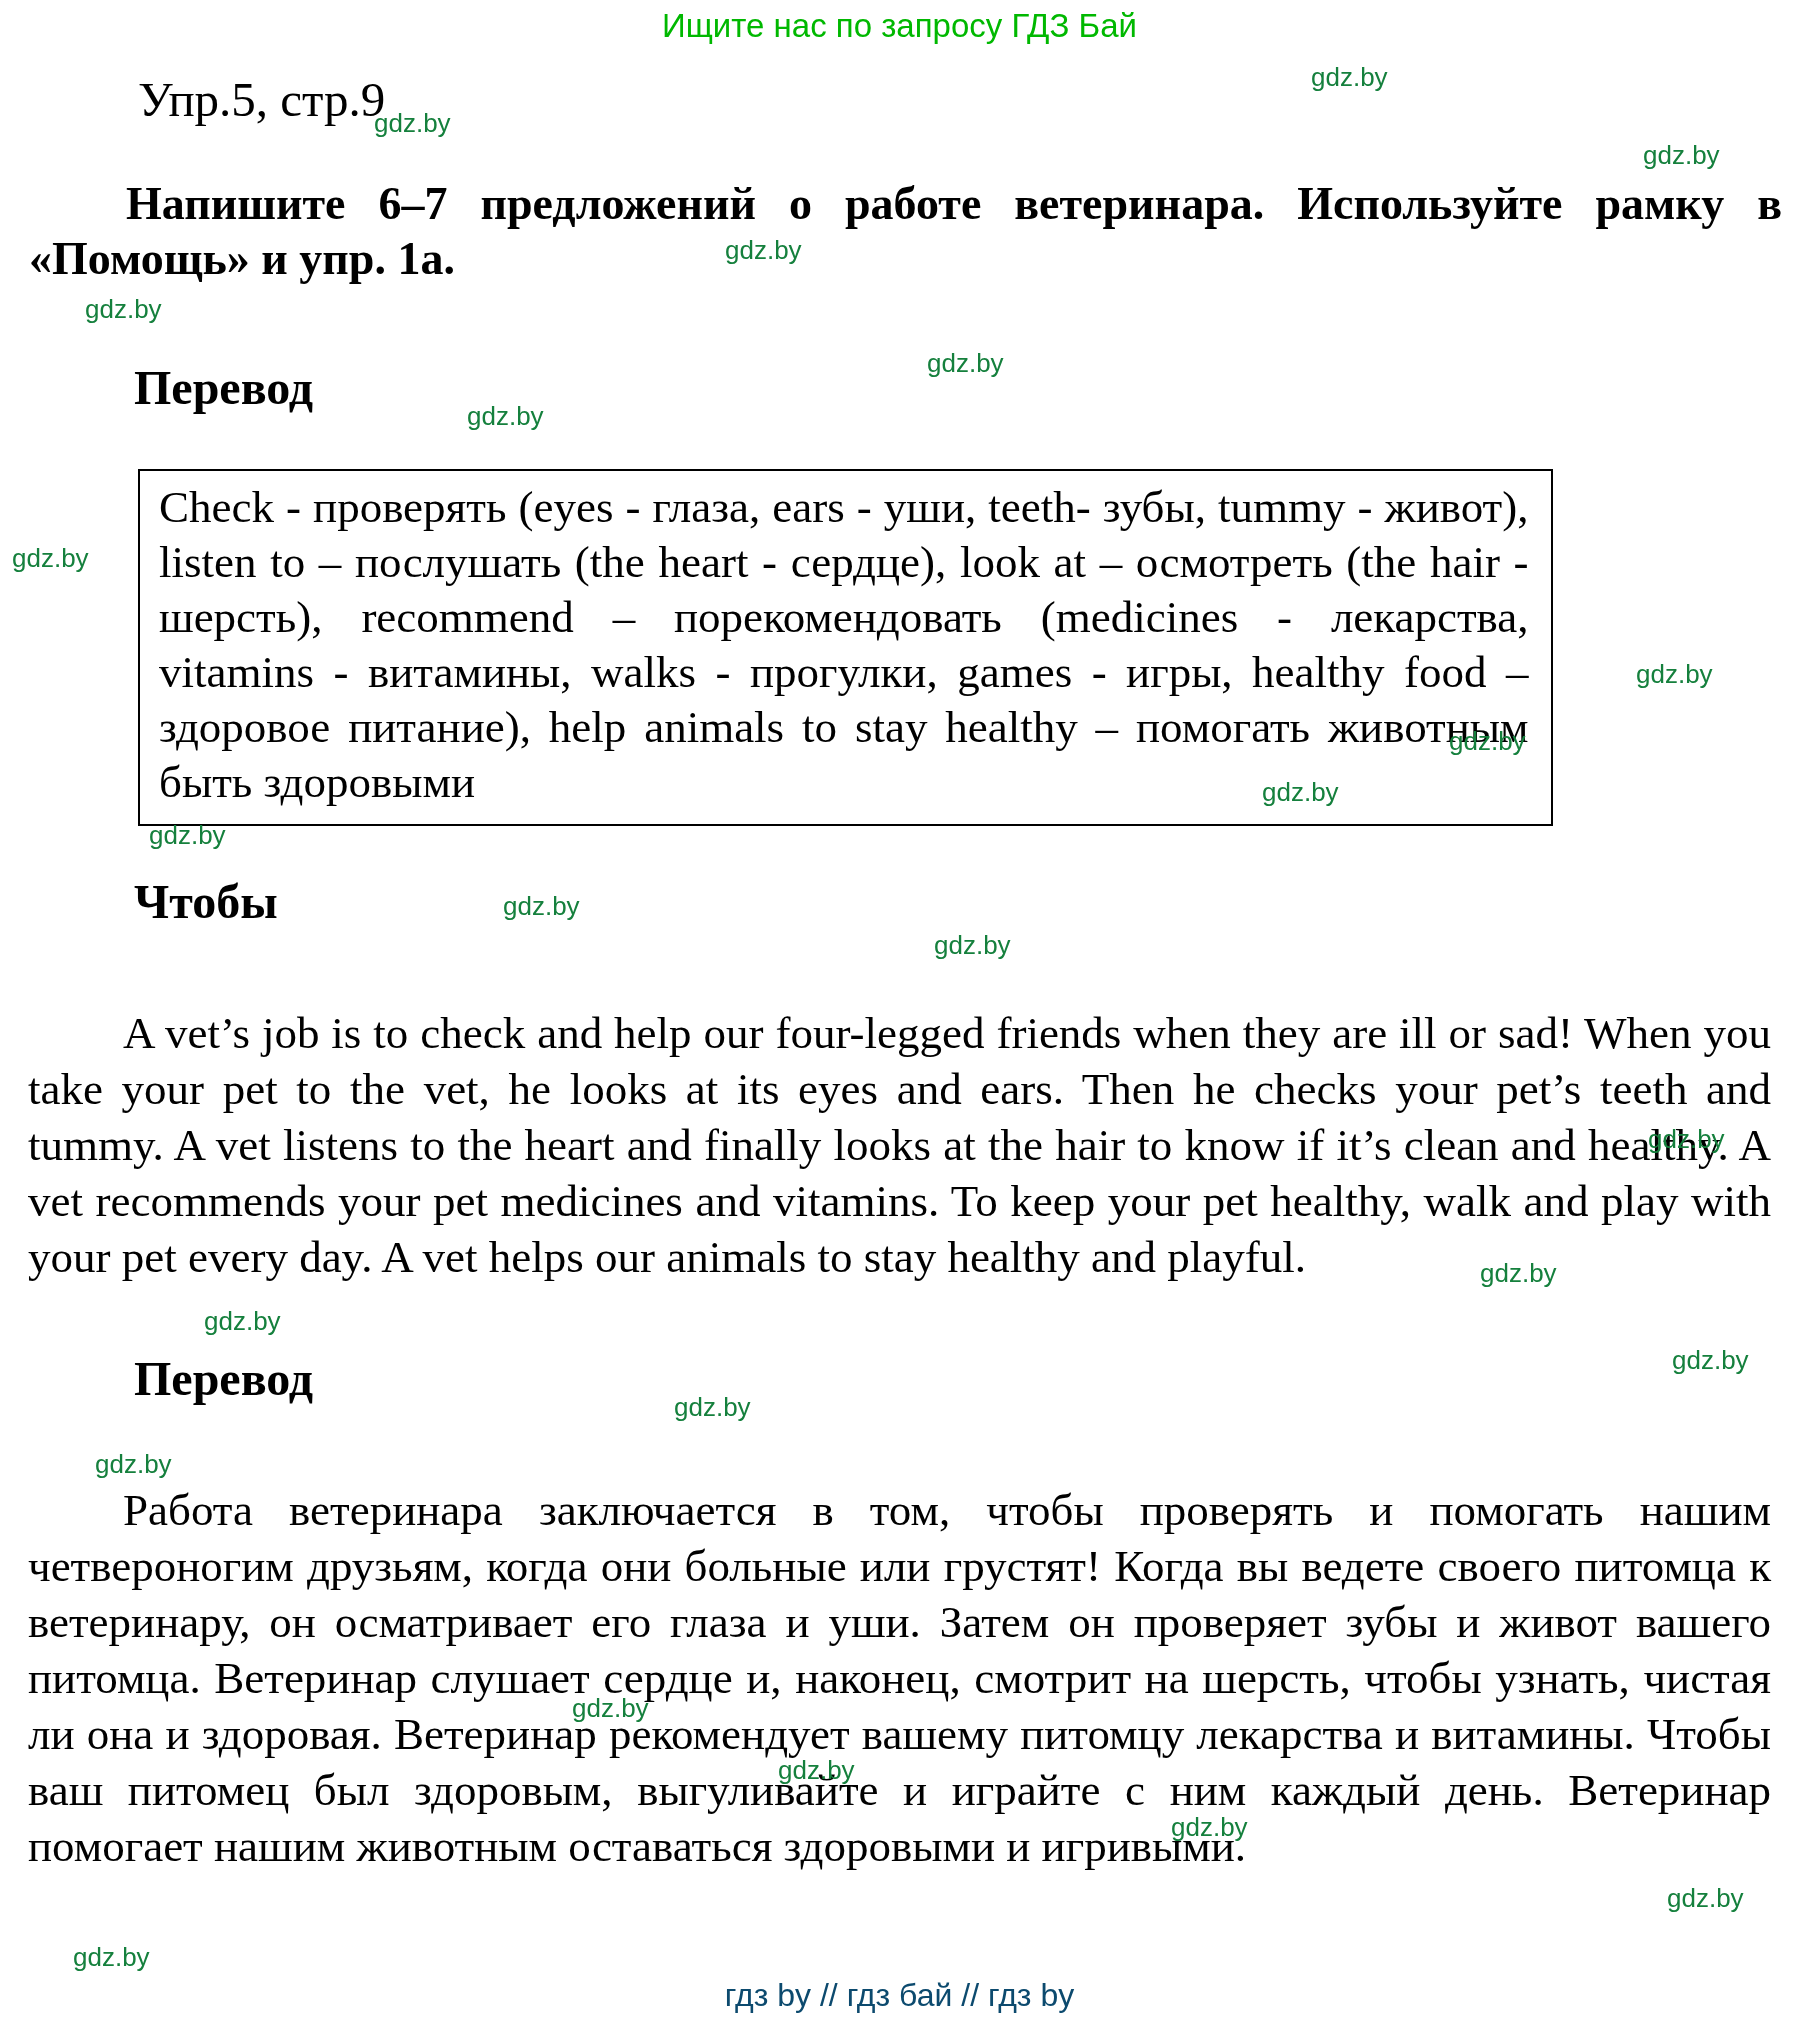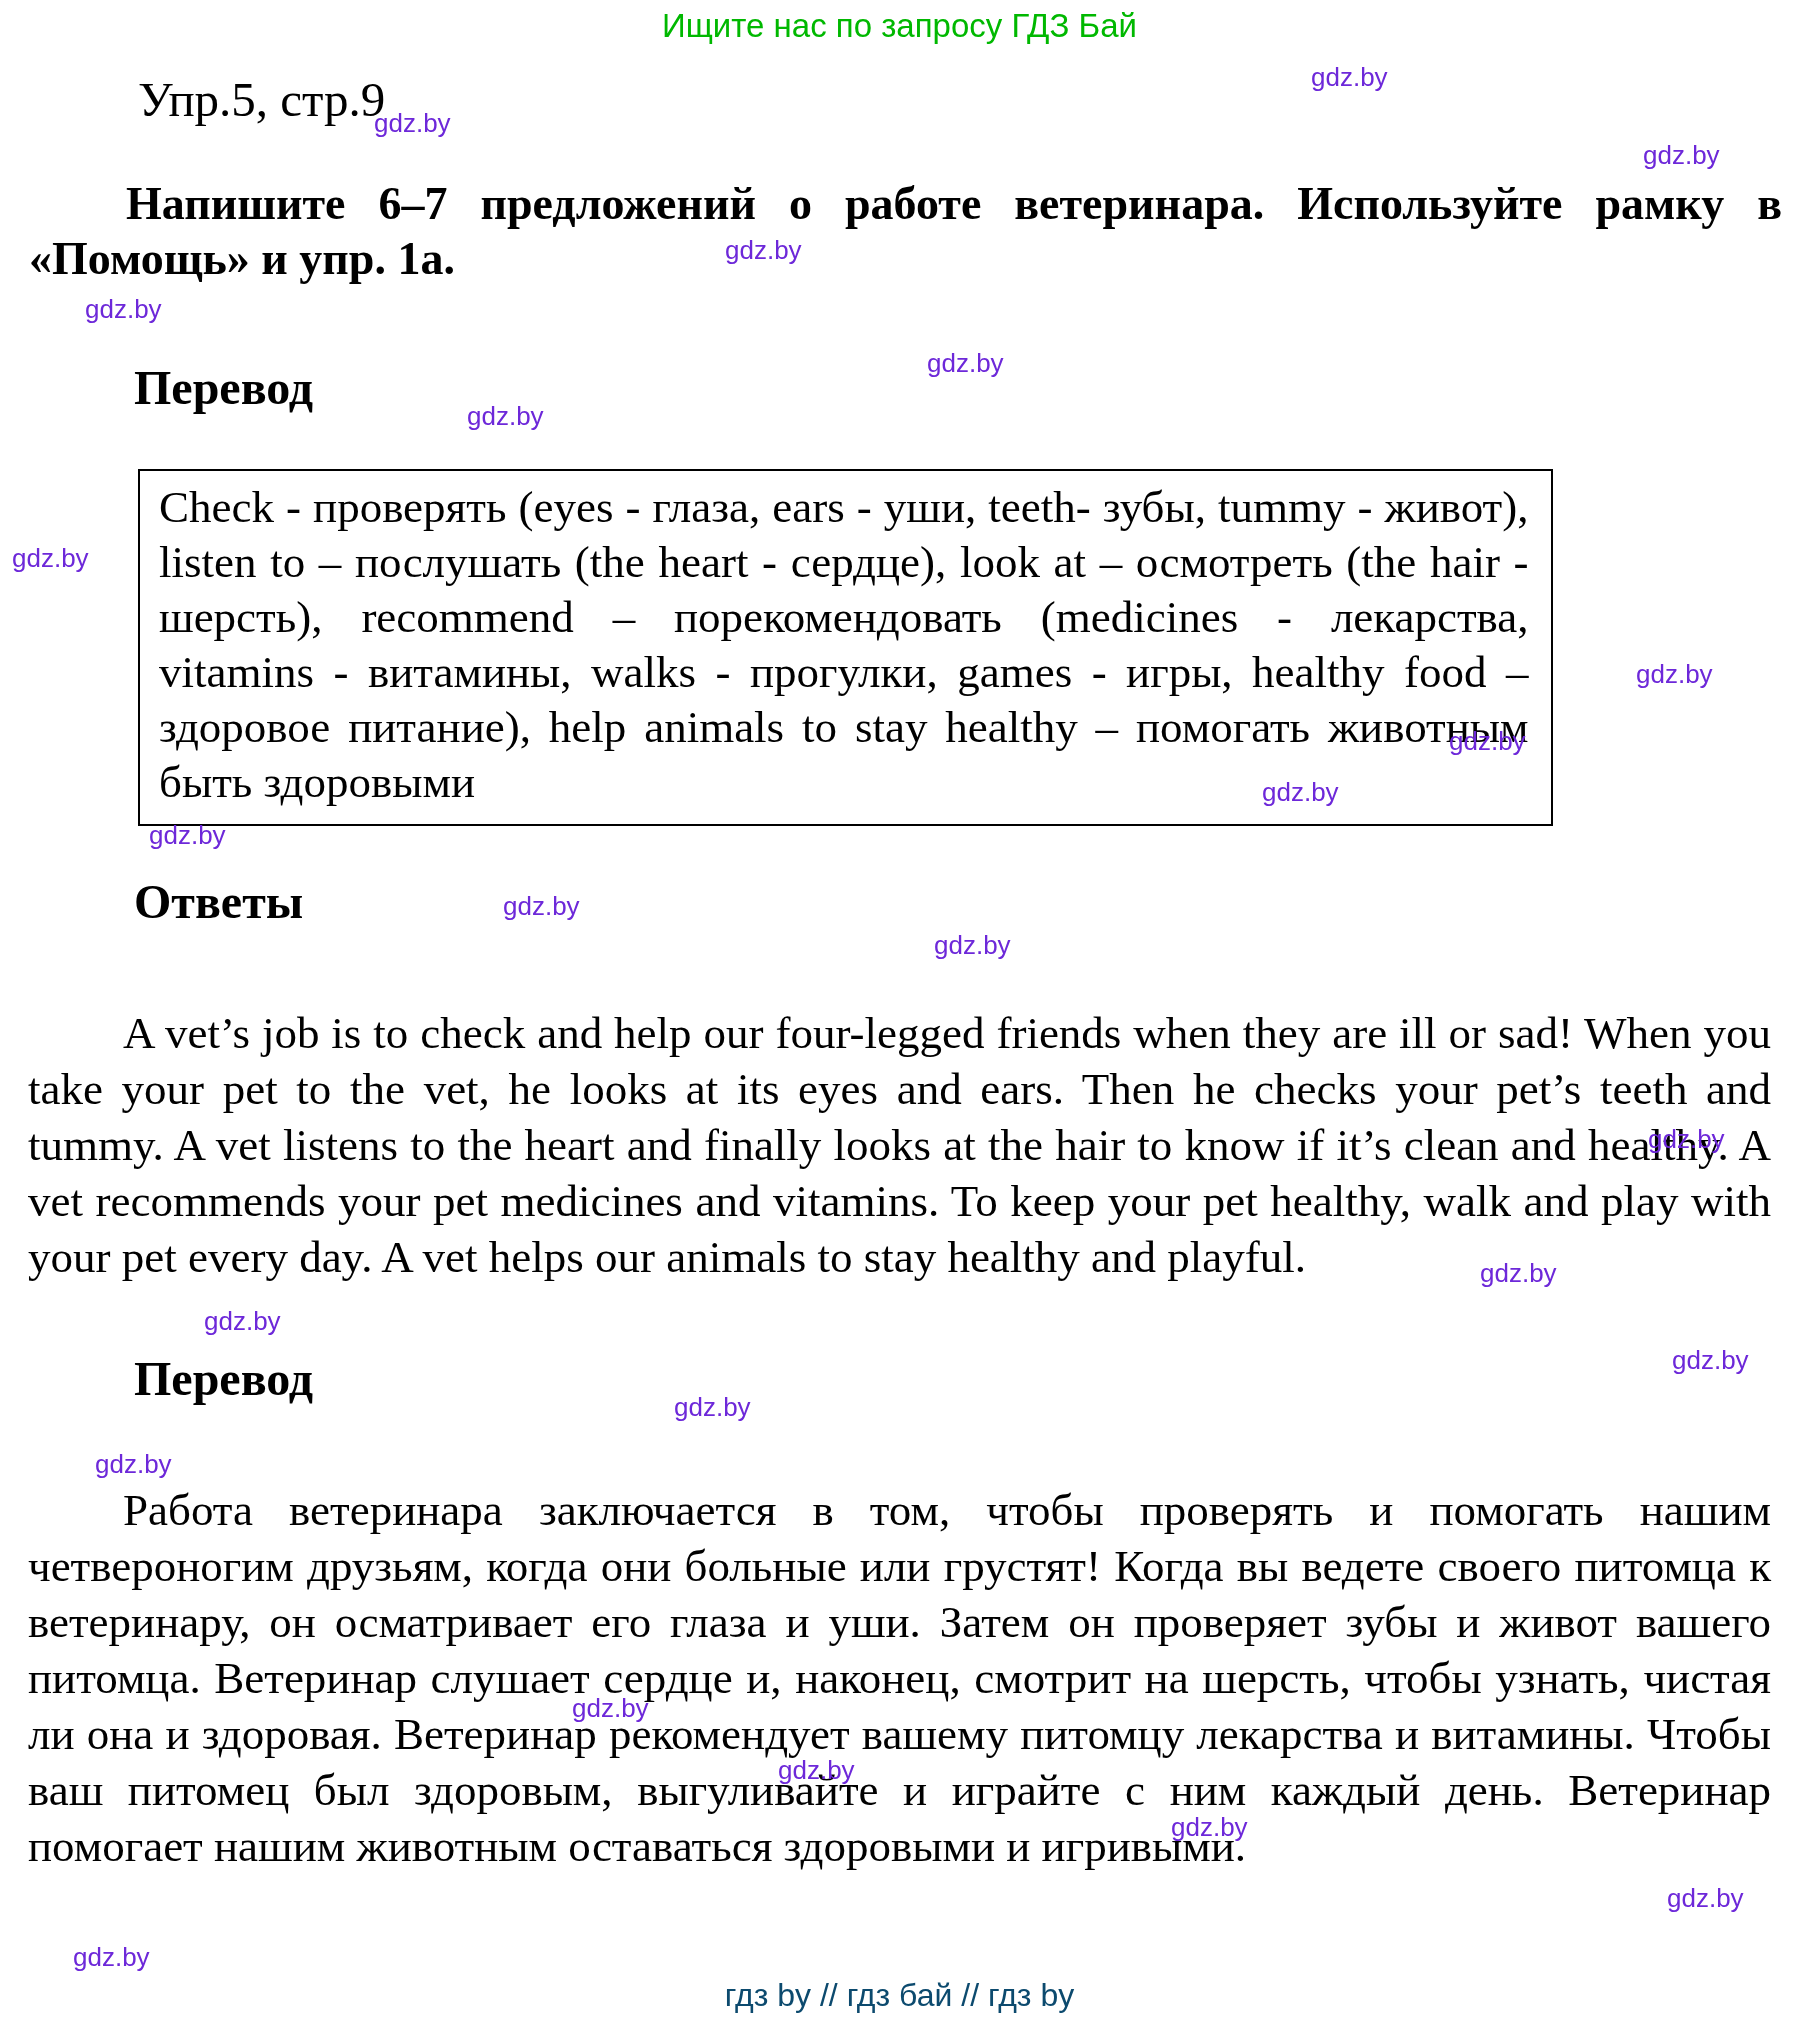--- a/index.html
+++ b/index.html
@@ -53,21 +53,21 @@
     margin: 76px 28px 0 28px;
     font-size: 45px;
     line-height: 56px;
     text-align: justify;
     text-indent: 95px;
   }
   .wm {
     position: absolute;
     font-family: "Liberation Sans", sans-serif;
     font-size: 26px;
-    color: #6d28d9;
+    color: #15803d;
     white-space: nowrap;
     z-index: 5;
   }
   .footer {
     position: absolute;
     left: 0;
     top: 1977px;
     width: 100%;
     text-align: center;
     font-family: "Liberation Sans", sans-serif;
@@ -83,21 +83,21 @@
   <div class="banner">Ищите нас по запросу ГДЗ Бай</div>
 
   <div class="title">Упр.5, стр.9</div>
 
   <div class="task">Напишите 6–7 предложений о работе ветеринара. Используйте рамку в «Помощь» и упр. 1а.</div>
 
   <div class="heading">Перевод</div>
 
   <div class="help-box">Check - проверять (eyes - глаза, ears - уши, teeth- зубы, tummy - живот), listen to – послушать (the heart - сердце), look at – осмотреть (the hair - шерсть),  recommend – порекомендовать (medicines - лекарства, vitamins - витамины, walks - прогулки, games - игры, healthy food – здоровое питание), help animals to stay healthy – помогать животным быть здоровыми</div>
 
-  <div class="heading otvety">Ответы</div>
+  <div class="heading otvety">Чтобы</div>
 
   <div class="para">A vet’s job is to check and help our four-legged friends when they are ill or sad! When you take your pet to the vet, he looks at its eyes and ears. Then he checks your pet’s teeth and tummy. A vet listens to the heart and finally looks at the hair to know if it’s clean and healthy. A vet recommends your pet medicines and vitamins. To keep your pet healthy, walk and play with your pet every day. A vet helps our animals to stay healthy and playful.</div>
 
   <div class="heading perevod2">Перевод</div>
 
   <div class="para">Работа ветеринара заключается в том, чтобы проверять и помогать нашим четвероногим друзьям, когда они больные или грустят! Когда вы ведете своего питомца к ветеринару, он осматривает его глаза и уши. Затем он проверяет зубы и живот вашего питомца. Ветеринар слушает сердце и, наконец, смотрит на шерсть, чтобы узнать, чистая ли она и здоровая. Ветеринар рекомендует вашему питомцу лекарства и витамины. Чтобы ваш питомец был здоровым, выгуливайте и играйте с ним каждый день. Ветеринар помогает нашим животным оставаться здоровыми и игривыми.</div>
 
   <div class="wm" style="left:1311px;top:62px">gdz.by</div>
   <div class="wm" style="left:374px;top:108px">gdz.by</div>
   <div class="wm" style="left:1643px;top:140px">gdz.by</div>

